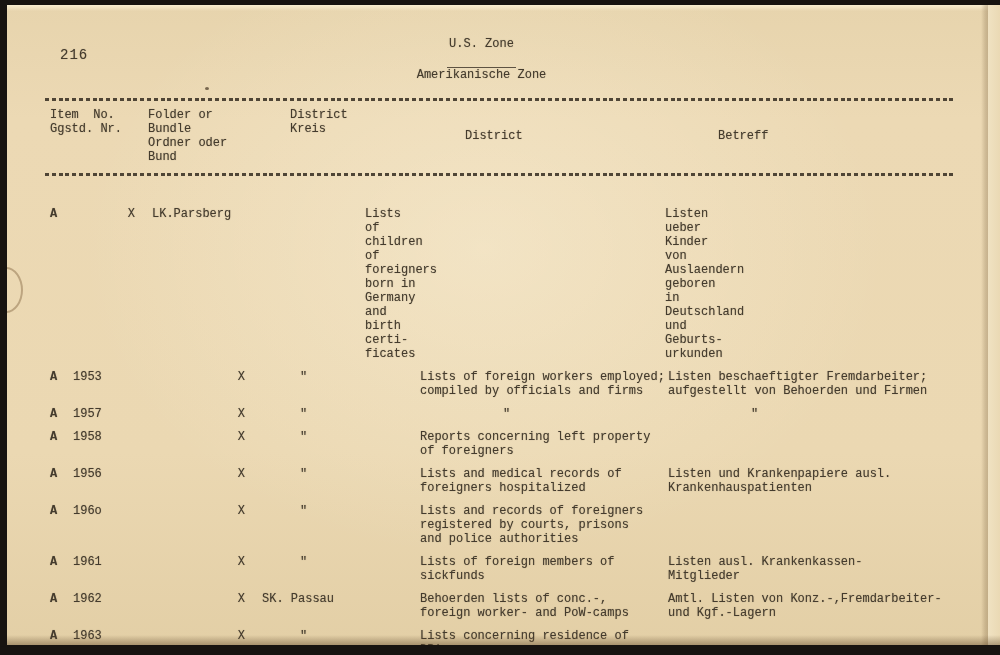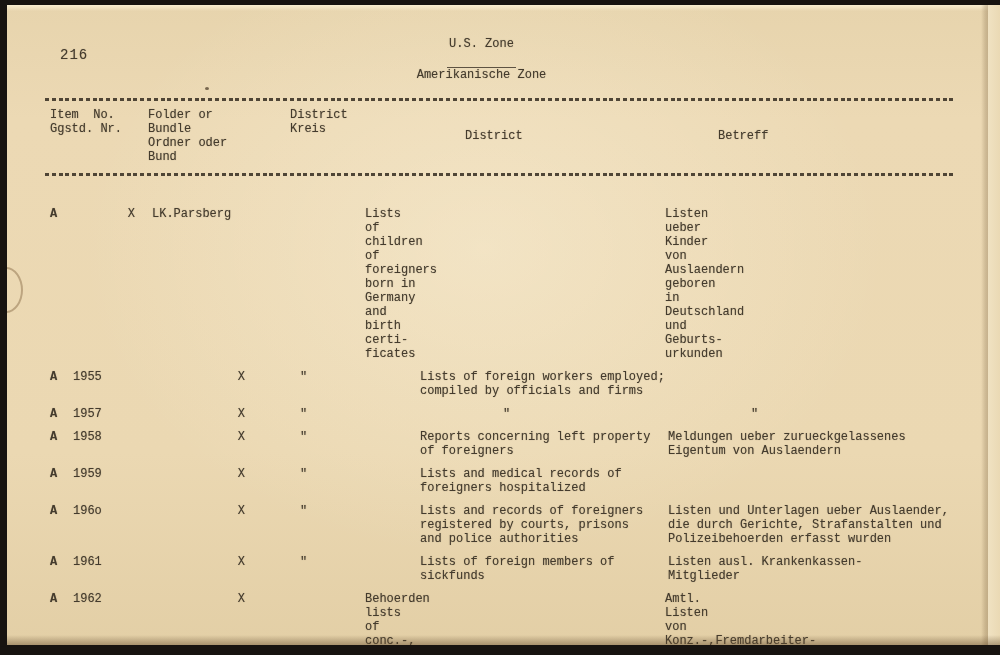--- a/index.html
+++ b/index.html
@@ -139,90 +139,90 @@
     <div class="cell c-content">Lists of children of foreigners
 born in Germany and birth certi-
 ficates</div>
     <div class="cell"></div>
     <div class="cell c-german">Listen ueber Kinder von Auslaendern
 geboren in Deutschland und Geburts-
 urkunden</div>
   </div>
         <div class="row grid-row">
     <div class="cell c-letter">A</div>
-    <div class="cell c-number">1955</div>
+    <div class="cell c-number">1953</div>
     <div class="cell c-folder">X</div>
     <div class="cell c-kreis ditto">"</div>
     <div class="cell"></div>
     <div class="cell c-content">Lists of foreign workers employed;
 compiled by officials and firms</div>
     <div class="cell"></div>
+    <div class="cell c-german">Listen beschaeftigter Fremdarbeiter;
+aufgestellt von Behoerden und Firmen</div>
   </div>
         <div class="row grid-row">
     <div class="cell c-letter">A</div>
     <div class="cell c-number">1957</div>
     <div class="cell c-folder">X</div>
     <div class="cell c-kreis ditto">"</div>
     <div class="cell"></div>
     <div class="cell c-content ditto">"</div>
     <div class="cell"></div>
     <div class="cell c-german ditto">"</div>
   </div>
         <div class="row grid-row">
     <div class="cell c-letter">A</div>
     <div class="cell c-number">1958</div>
     <div class="cell c-folder">X</div>
     <div class="cell c-kreis ditto">"</div>
     <div class="cell"></div>
     <div class="cell c-content">Reports concerning left property
 of foreigners</div>
     <div class="cell"></div>
-    <div class="cell c-german">Meldungen ueber zurueckgelassenes
-Eigentum von Auslaendern</div>
-  </div>
-        <div class="row grid-row">
-    <div class="cell c-letter">A</div>
-    <div class="cell c-number">1959</div>
+  </div>
+        <div class="row grid-row">
+    <div class="cell c-letter">A</div>
+    <div class="cell c-number">1956</div>
     <div class="cell c-folder">X</div>
     <div class="cell c-kreis ditto">"</div>
     <div class="cell"></div>
     <div class="cell c-content">Lists and medical records of
 foreigners hospitalized</div>
     <div class="cell"></div>
+    <div class="cell c-german">Listen und Krankenpapiere ausl.
+Krankenhauspatienten</div>
   </div>
         <div class="row grid-row">
     <div class="cell c-letter">A</div>
     <div class="cell c-number">196o</div>
     <div class="cell c-folder">X</div>
     <div class="cell c-kreis ditto">"</div>
     <div class="cell"></div>
     <div class="cell c-content">Lists and records of foreigners
 registered by courts, prisons
 and police authorities</div>
     <div class="cell"></div>
-    <div class="cell c-german">Listen und Unterlagen ueber Auslaender,
-die durch Gerichte, Strafanstalten und
-Polizeibehoerden erfasst wurden</div>
   </div>
         <div class="row grid-row">
     <div class="cell c-letter">A</div>
     <div class="cell c-number">1961</div>
     <div class="cell c-folder">X</div>
     <div class="cell c-kreis ditto">"</div>
     <div class="cell"></div>
     <div class="cell c-content">Lists of foreign members of
 sickfunds</div>
     <div class="cell"></div>
     <div class="cell c-german">Listen ausl. Krankenkassen-
 Mitglieder</div>
   </div>
         <div class="row grid-row">
     <div class="cell c-letter">A</div>
     <div class="cell c-number">1962</div>
     <div class="cell c-folder">X</div>
+    <div class="cell c-kreis">SK. Passau</div>
     <div class="cell"></div>
     <div class="cell c-content">Behoerden lists of conc.-,
 foreign worker- and PoW-camps</div>
     <div class="cell"></div>
     <div class="cell c-german">Amtl. Listen von Konz.-,Fremdarbeiter-
 und Kgf.-Lagern</div>
   </div>
         <div class="row grid-row">
     <div class="cell c-letter">A</div>
     <div class="cell c-number">1963</div>

